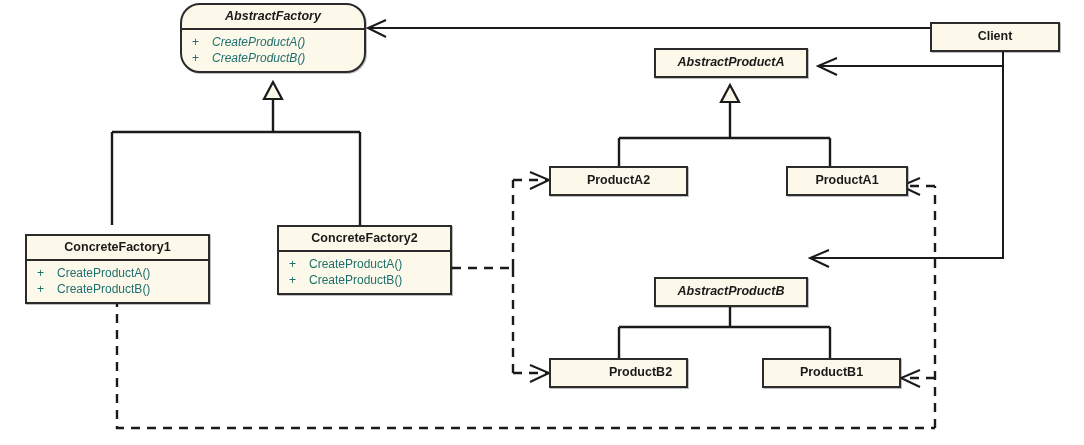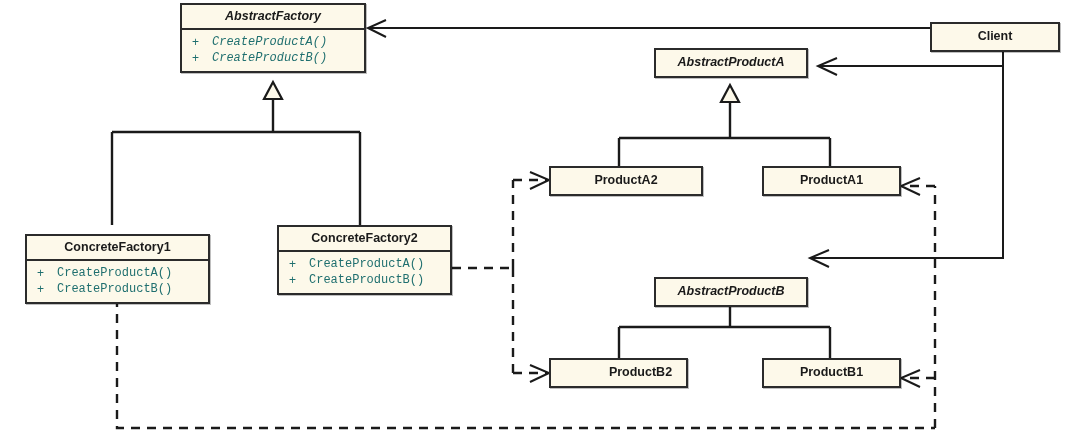--- a/index.html
+++ b/index.html
@@ -65,21 +65,20 @@
     white-space: nowrap;
   }
   .member-vis {
     width: 26px;
     text-align: left;
     padding-left: 6px;
     box-sizing: border-box;
   }
   .member-name {
     flex: 1;
-    font-family: Liberation Mono, monospace;
   }
   .member-name.abstract {
     font-style: italic;
   }
   .compact-box .class-title {
     padding: 5px 8px 6px 8px;
   }
 </style>
 </head>
 <body>
@@ -140,21 +139,21 @@
     <g>
       <path d="M117,298 L117,428 L935,428" stroke="#1a1a1a" stroke-width="2.4" fill="none" stroke-dasharray="9,7"></path>
       <path d="M935,428 L935,186" stroke="#1a1a1a" stroke-width="2.4" fill="none" stroke-dasharray="9,7"></path>
       <path d="M935,186 L903,186" stroke="#1a1a1a" stroke-width="2.4" fill="none" stroke-dasharray="9,7"></path>
       <path d="M935,378 L903,378" stroke="#1a1a1a" stroke-width="2.4" fill="none" stroke-dasharray="9,7"></path>
       <path d="M920,178 L901,186 L920,195" stroke="#1a1a1a" stroke-width="2" fill="none"></path>
       <path d="M920,370 L901,378 L920,387" stroke="#1a1a1a" stroke-width="2" fill="none"></path>
     </g>
   </svg>
 
-  <div class="uml-class" style="left:180px; top:3px; width:186px;">
+  <div class="uml-class" style="left:180px; top:3px; width:186px;border-radius:20px;">
     <div class="class-title abstract">AbstractFactory</div>
     <div class="class-divider"></div>
     <div class="class-members">
       <div class="member-row">
         <span class="member-vis">+</span>
         <span class="member-name abstract">CreateProductA()</span>
       </div>
       <div class="member-row">
         <span class="member-vis">+</span>
         <span class="member-name abstract">CreateProductB()</span>
@@ -189,25 +188,25 @@
         <span class="member-vis">+</span>
         <span class="member-name">CreateProductB()</span>
       </div>
     </div>
   </div>
 
   <div class="uml-class compact-box" style="left:654px; top:48px; width:154px;">
     <div class="class-title abstract">AbstractProductA</div>
   </div>
 
-  <div class="uml-class compact-box" style="left:549px; top:166px; width:154px;">
+  <div class="uml-class compact-box" style="left:549px; top:166px; width:139px;">
     <div class="class-title">ProductA2</div>
   </div>
 
-  <div class="uml-class compact-box" style="left:762px; top:166px; width:139px;">
+  <div class="uml-class compact-box" style="left:786px; top:166px; width:122px;">
     <div class="class-title">ProductA1</div>
   </div>
 
   <div class="uml-class compact-box" style="left:654px; top:240px; width:154px;margin-top:37px;">
     <div class="class-title abstract">AbstractProductB</div>
   </div>
 
   <div class="uml-class compact-box" style="left:549px; top:358px; width:139px;padding-left:44px;">
     <div class="class-title">ProductB2</div>
   </div>

